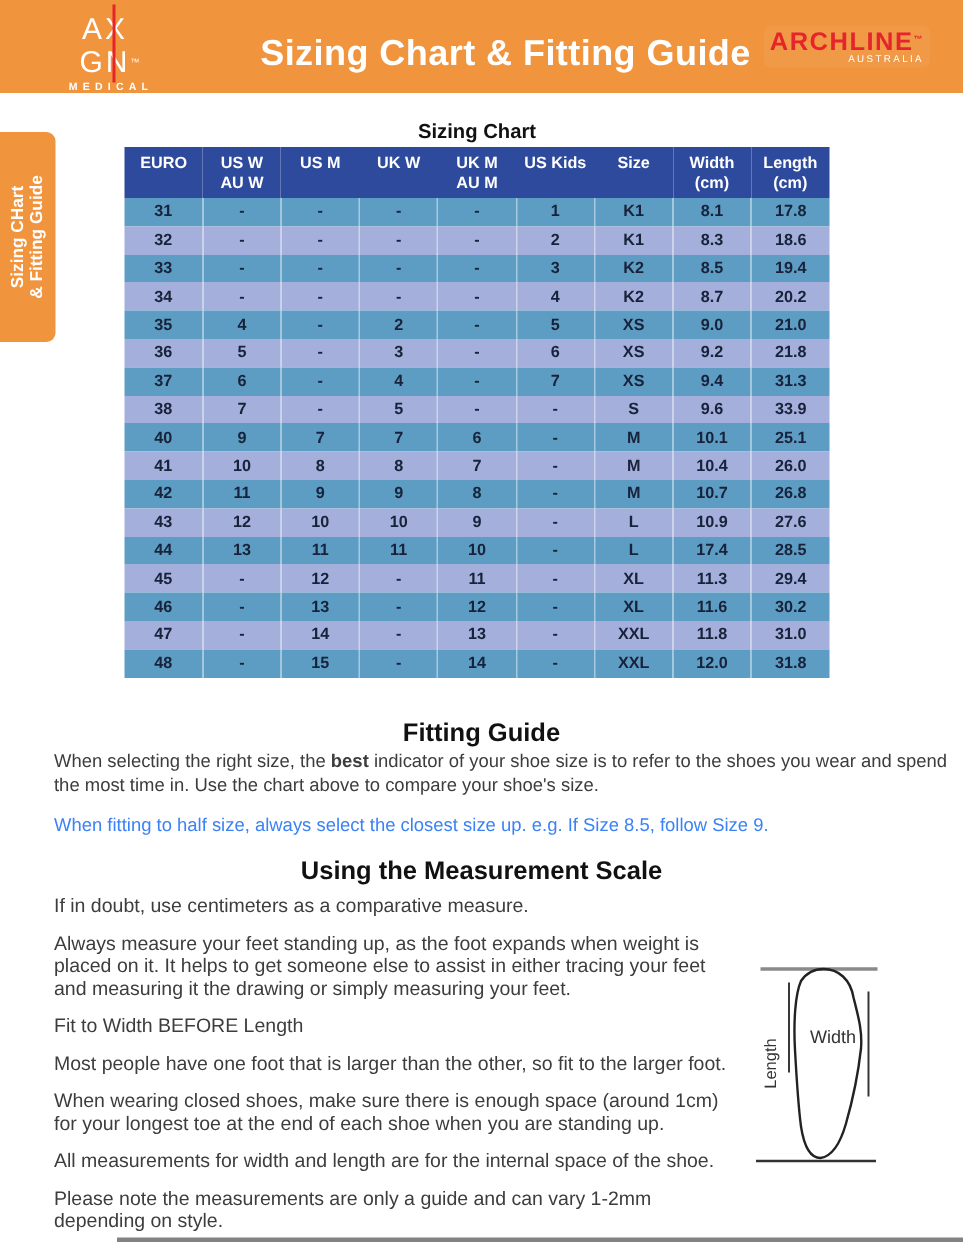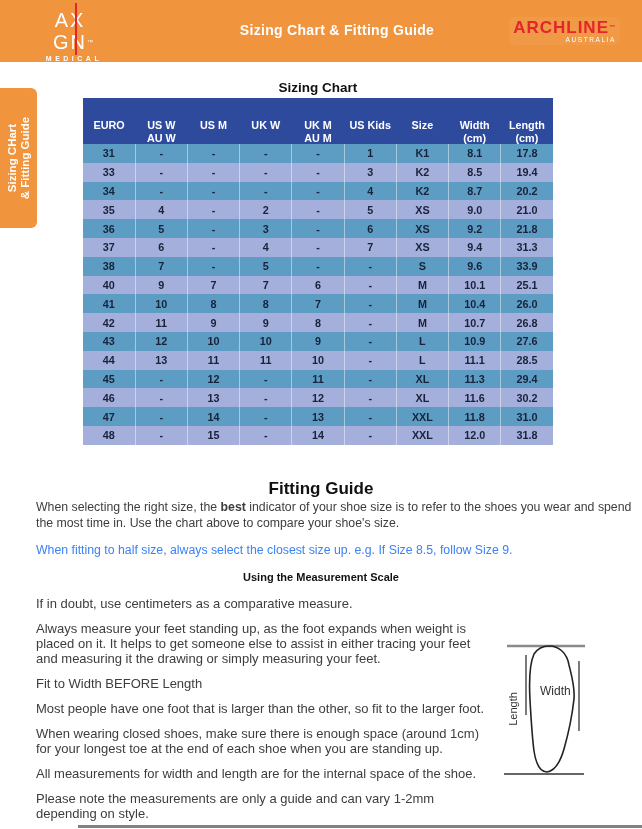--- a/index.html
+++ b/index.html
@@ -9,21 +9,21 @@
     font-family:"Liberation Sans", sans-serif; overflow:hidden;
   }
 
   
   .banner {
     position:absolute; top:0; left:0; width:642px; height:62px;
     background:#F0943E;
   }
   .doc-title {
     position:absolute; left:0; right:0; top:22px; text-align:center;
-    color:#ffffff; font-size:14px; font-weight:bold; letter-spacing:.3px;padding-left:32px;
+    color:#ffffff; font-size:24px; font-weight:bold; letter-spacing:.3px;padding-left:32px;
   }
   
   .axign { position:absolute; left:34px; top:9px; width:80px; text-align:center; color:#fff; }
   .axign-word { position:relative; font-size:20px; letter-spacing:2px; font-weight:400; line-height:22px; }
   .axign-gap { display:inline-block; width:8px; }
   .tm { font-size:6px; vertical-align:top; }
   .axign-sub { font-size:7px; letter-spacing:3.5px; margin-top:2px; font-weight:bold; }
   .axign-line { position:absolute; left:41px; top:-6px; height:52px; width:2px; background:#E5252B; }
   
   .archline { position:absolute; right:22px; top:17px; text-align:right; background:rgba(255,255,255,0.05); border-radius:5px; padding:2px 4px; }
@@ -42,31 +42,31 @@
     text-align:center; color:#ffffff; font-weight:bold;
     font-size:11.5px; line-height:13px; white-space:nowrap;
   }
 
   
   .sizing-title { position:absolute; top:80px; left:83px; width:470px; text-align:center;
     font-size:13.5px; font-weight:bold; color:#111; }
   .fitting-title { position:absolute; top:479px; left:0; width:642px; text-align:center;
     font-size:17px; font-weight:bold; color:#111; }
   .ms-title { position:absolute; top:571px; left:0; width:642px; text-align:center;
-    font-size:11px; font-weight:bold; color:#111; }
+    font-size:17px; font-weight:bold; color:#111; }
 
   
   .sizing-table {
     position:absolute; top:98px; left:83px; width:470px;
     border-collapse:collapse; table-layout:fixed;
   }
   .sizing-table th {
     background:#2E4A9C; color:#ffffff; font-size:10.8px; font-weight:bold;
     line-height:12.5px; text-align:center; vertical-align:top;
-    height:34px; padding-top:21px;
+    height:34px; padding-top:5px;
   }
   .sizing-table td {
     height:18.8px; font-size:10.8px; font-weight:bold; color:#18223A;
     text-align:center; vertical-align:middle;
   }
   .sizing-table tbody tr:nth-child(odd)  td { background:#5E9DC3; }
   .sizing-table tbody tr:nth-child(even) td { background:#A4AFDB; }
   .sizing-table tbody td + td { border-left:1px solid rgba(255,255,255,0.45); }
 
   
@@ -155,20 +155,31 @@
           <td>-</td>
           <td>-</td>
           <td>-</td>
           <td>-</td>
           <td>1</td>
           <td>K1</td>
           <td>8.1</td>
           <td>17.8</td>
         </tr>
         <tr>
+          <td>32</td>
+          <td>-</td>
+          <td>-</td>
+          <td>-</td>
+          <td>-</td>
+          <td>2</td>
+          <td>K1</td>
+          <td>8.3</td>
+          <td>18.6</td>
+        </tr>
+        <tr>
           <td>33</td>
           <td>-</td>
           <td>-</td>
           <td>-</td>
           <td>-</td>
           <td>3</td>
           <td>K2</td>
           <td>8.5</td>
           <td>19.4</td>
         </tr>
@@ -272,21 +283,21 @@
           <td>27.6</td>
         </tr>
         <tr>
           <td>44</td>
           <td>13</td>
           <td>11</td>
           <td>11</td>
           <td>10</td>
           <td>-</td>
           <td>L</td>
-          <td>11.1</td>
+          <td>17.4</td>
           <td>28.5</td>
         </tr>
         <tr>
           <td>45</td>
           <td>-</td>
           <td>12</td>
           <td>-</td>
           <td>11</td>
           <td>-</td>
           <td>XL</td>

